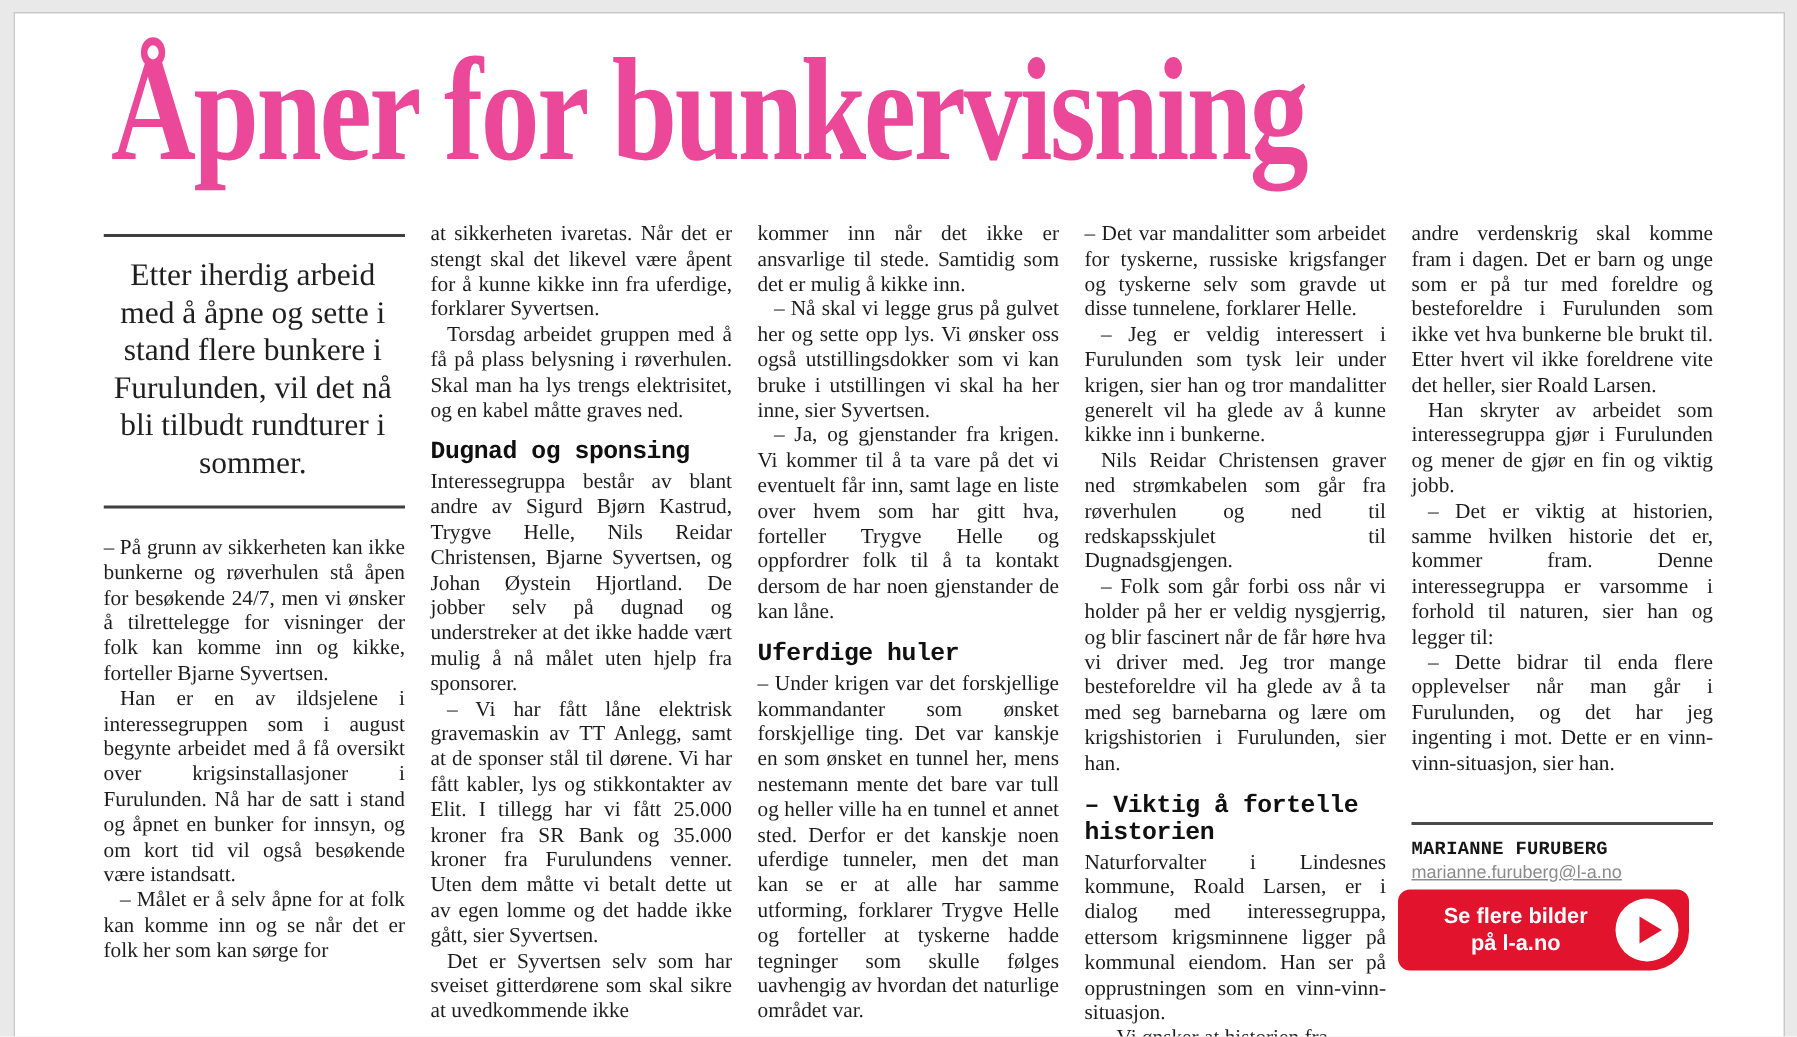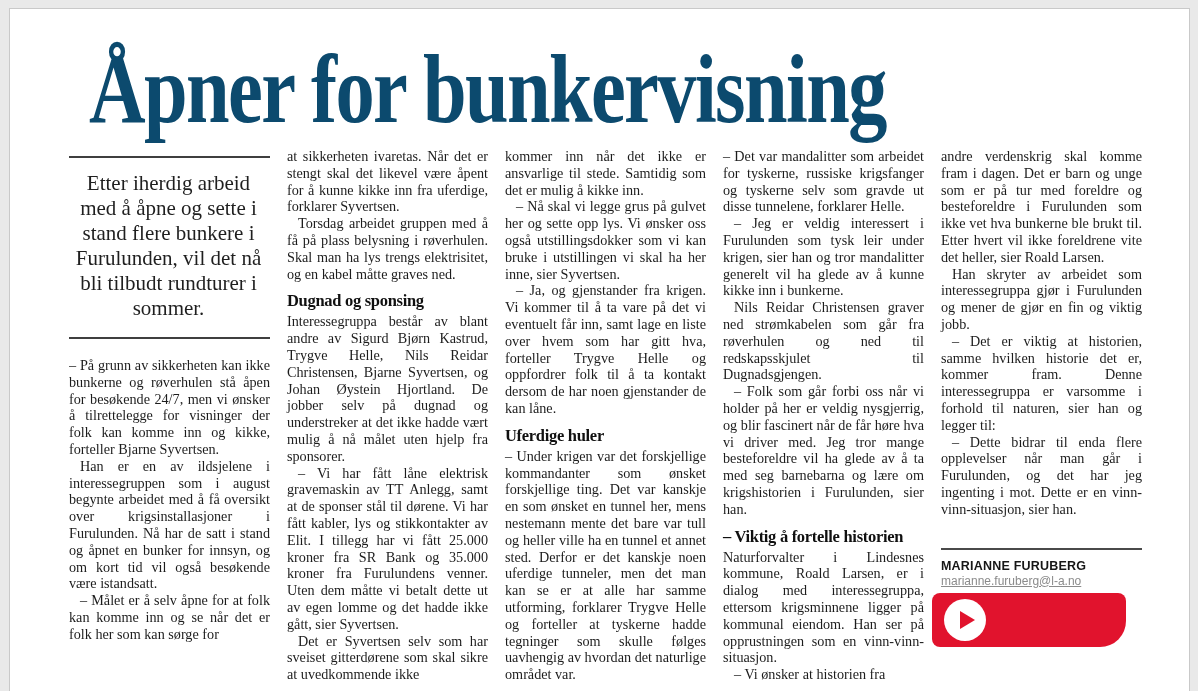--- a/index.html
+++ b/index.html
@@ -11,27 +11,27 @@
     position:relative;
     font-family:"Liberation Serif", serif;
   }
   .page{
     position:absolute;left:9px;top:8px;width:1181px;height:683px;
     background:#ffffff;
     border:1px solid #c9c9c9;border-bottom:none;
     box-sizing:border-box;
   }
   .headline{
-    position:absolute;left:63px;top:14px;margin:16px;
+    position:absolute;left:63px;top:14px;margin:1px;
     white-space:nowrap;
     font-family:"Liberation Serif", serif;
     font-weight:bold;
     font-size:98px;line-height:100px;
     letter-spacing:-2px;
-    color:#0c4a6e;
+    color:#ec4899;
   }
   .headline-inner{
     display:inline-block;
     transform:scaleX(0.80);
     transform-origin:0 50%;
   }
   .cols{
     position:absolute;left:59px;top:139px;width:1074px;height:544px;
     display:flex;gap:17px;overflow:hidden;
   }
@@ -46,36 +46,36 @@
   .lede{
     border-top:2px solid #3f3f3f;
     border-bottom:2px solid #3f3f3f;
     margin:8px 0 18px 0;
     padding:13px 2px 16px 0;
     font-size:21px;line-height:25px;
     text-align:center;
     color:#1f1f1f;
   }
   .subhead{
-    font-family:Liberation Serif, serif;
+    font-family:Liberation Mono, monospace;
     font-weight:bold;
     font-size:16.5px;line-height:18px;
     letter-spacing:-0.3px;
     margin:10px 0 3px 0;
     text-align:left;
     color:#101010;
   }
   .byline{
     margin-top:30px;
     border-top:2px solid #4a4a4a;
     padding-top:8px;
     text-align:left;
   }
   .byline-name{
-    font-family:Liberation Sans, sans-serif;
+    font-family:Liberation Mono, monospace;
     font-weight:bold;
     font-size:12.5px;line-height:16px;
     letter-spacing:0.2px;
     color:#161616;
   }
   .byline-email{
     font-family:"Liberation Sans", sans-serif;
     font-size:12px;line-height:15px;
     color:#8b8b8b;
     text-decoration:underline;
@@ -160,18 +160,22 @@
       <p class="ind">– Dette bidrar til enda flere opplevelser når man går i Furulunden, og det har jeg ingenting i mot. Dette er en vinn-vinn-situasjon, sier han.</p>
       <div class="byline">
         <div class="byline-name">MARIANNE FURUBERG</div>
         <div class="byline-email">marianne.furuberg@l-a.no</div>
       </div>
     </div>
 
   </div>
 
   <button class="cta">
+    <span class="cta-text">
+      <span>Se flere bilder</span><br>
+      <span>på l-a.no</span>
+    </span>
     <span class="cta-icon">
         <span class="tri"></span>
       </span>
   </button>
 
 </div>
 
 </body></html>

